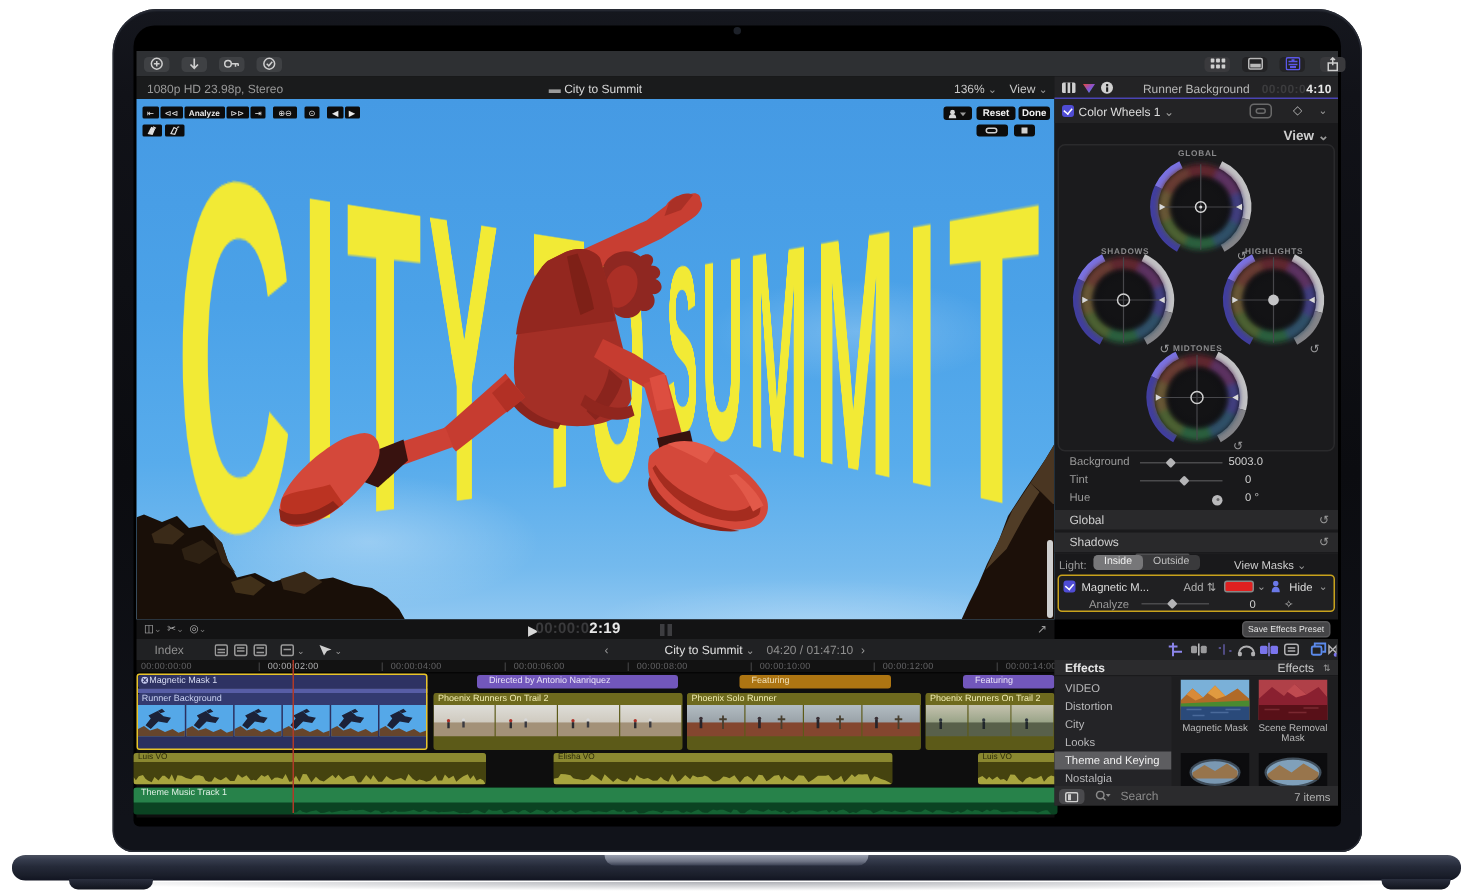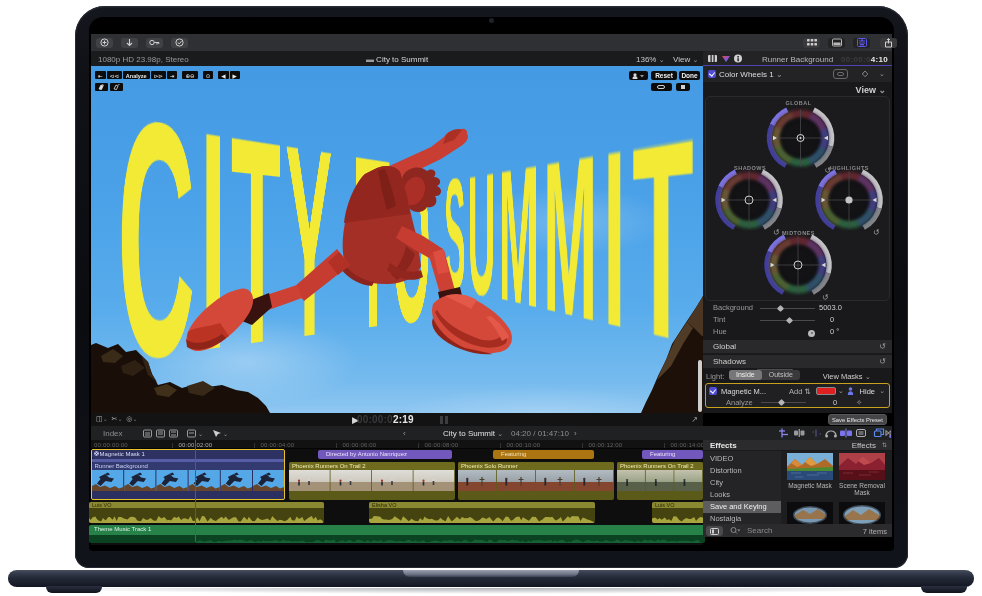--- a/index.html
+++ b/index.html
@@ -649,21 +649,21 @@
   <div class="abs" style="left:0;top:0;width:189px;height:11px;background:#2b2b2d;border-bottom:1px solid #1a1a1c">
     <span class="abs" style="left:7px;top:1px;font-size:8px;font-weight:700;color:#e8e8e8">Effects</span>
     <span class="abs" style="right:16px;top:1px;font-size:8px;color:#c8c8c8">Effects</span>
     <span class="abs" style="right:5px;top:1px;font-size:6px;color:#9a9a9a">⇅</span>
   </div>
   <div class="abs" style="left:0;top:11px;width:78px;height:73px;background:#242427">
     <div class="elist" style="top:2px">VIDEO</div>
     <div class="elist" style="top:14px">Distortion</div>
     <div class="elist" style="top:26px">City</div>
     <div class="elist" style="top:38px">Looks</div>
-    <div class="elist" style="top:50px;background:#5d5d60;color:#f0f0f0">Save and Keying</div>
+    <div class="elist" style="top:50px;background:#5d5d60;color:#f0f0f0">Theme and Keying</div>
     <div class="elist" style="top:62px">Nostalgia</div>
   </div>
   <div class="abs" style="left:78px;top:11px;width:111px;height:73px;background:#1e1e20;overflow:hidden">
     <svg class="abs" style="left:6px;top:2px" width="46" height="27" viewBox="0 0 46 27">
       <rect width="46" height="27" fill="#7ab0d8"></rect>
       <path d="M0,14 L8,6 L15,12 L23,4 L30,11 L38,6 L46,13 L46,27 L0,27 Z" fill="#b06a28"></path>
       <path d="M8,6 L15,12 L10,14 L4,10 Z" fill="#d88a38"></path>
           <path d="M23,4 L30,11 L24,13 L18,9 Z" fill="#e09a40"></path>
       <path d="M0,16 L46,14 L46,18 L0,20 Z" fill="#4a8a30"></path>
       <rect x="0" y="18" width="46" height="9" fill="#2a4a7a"></rect>

